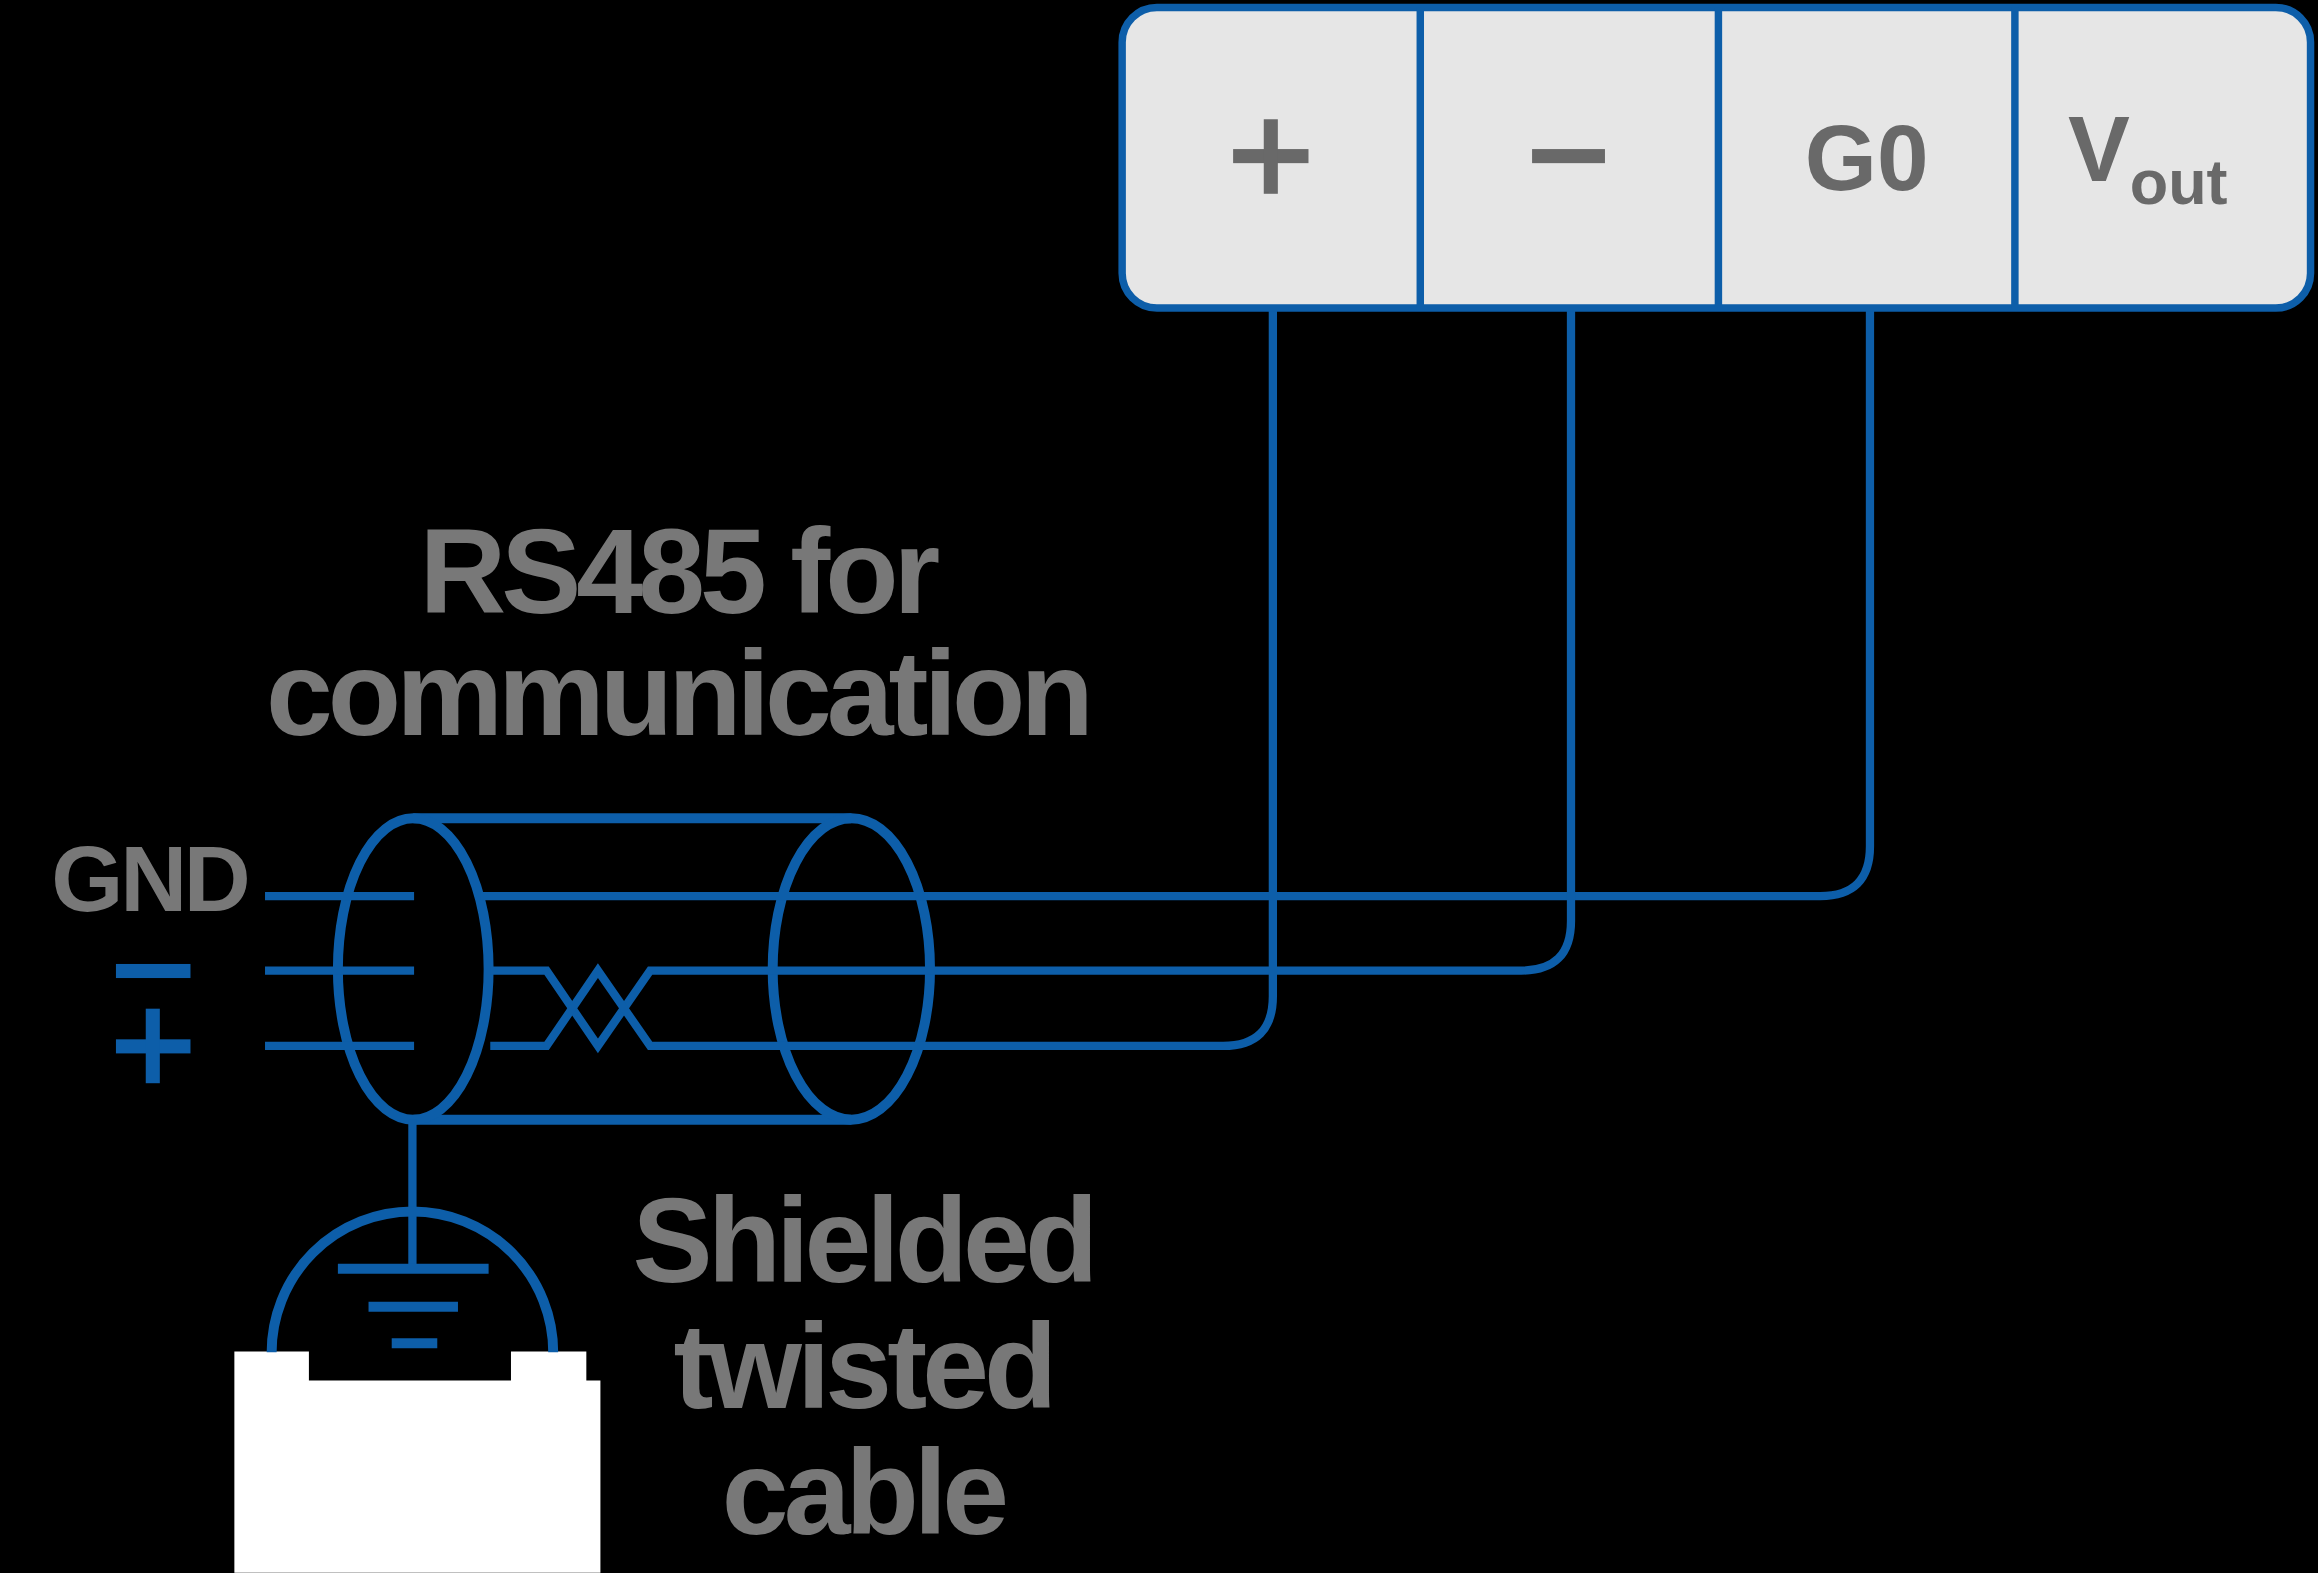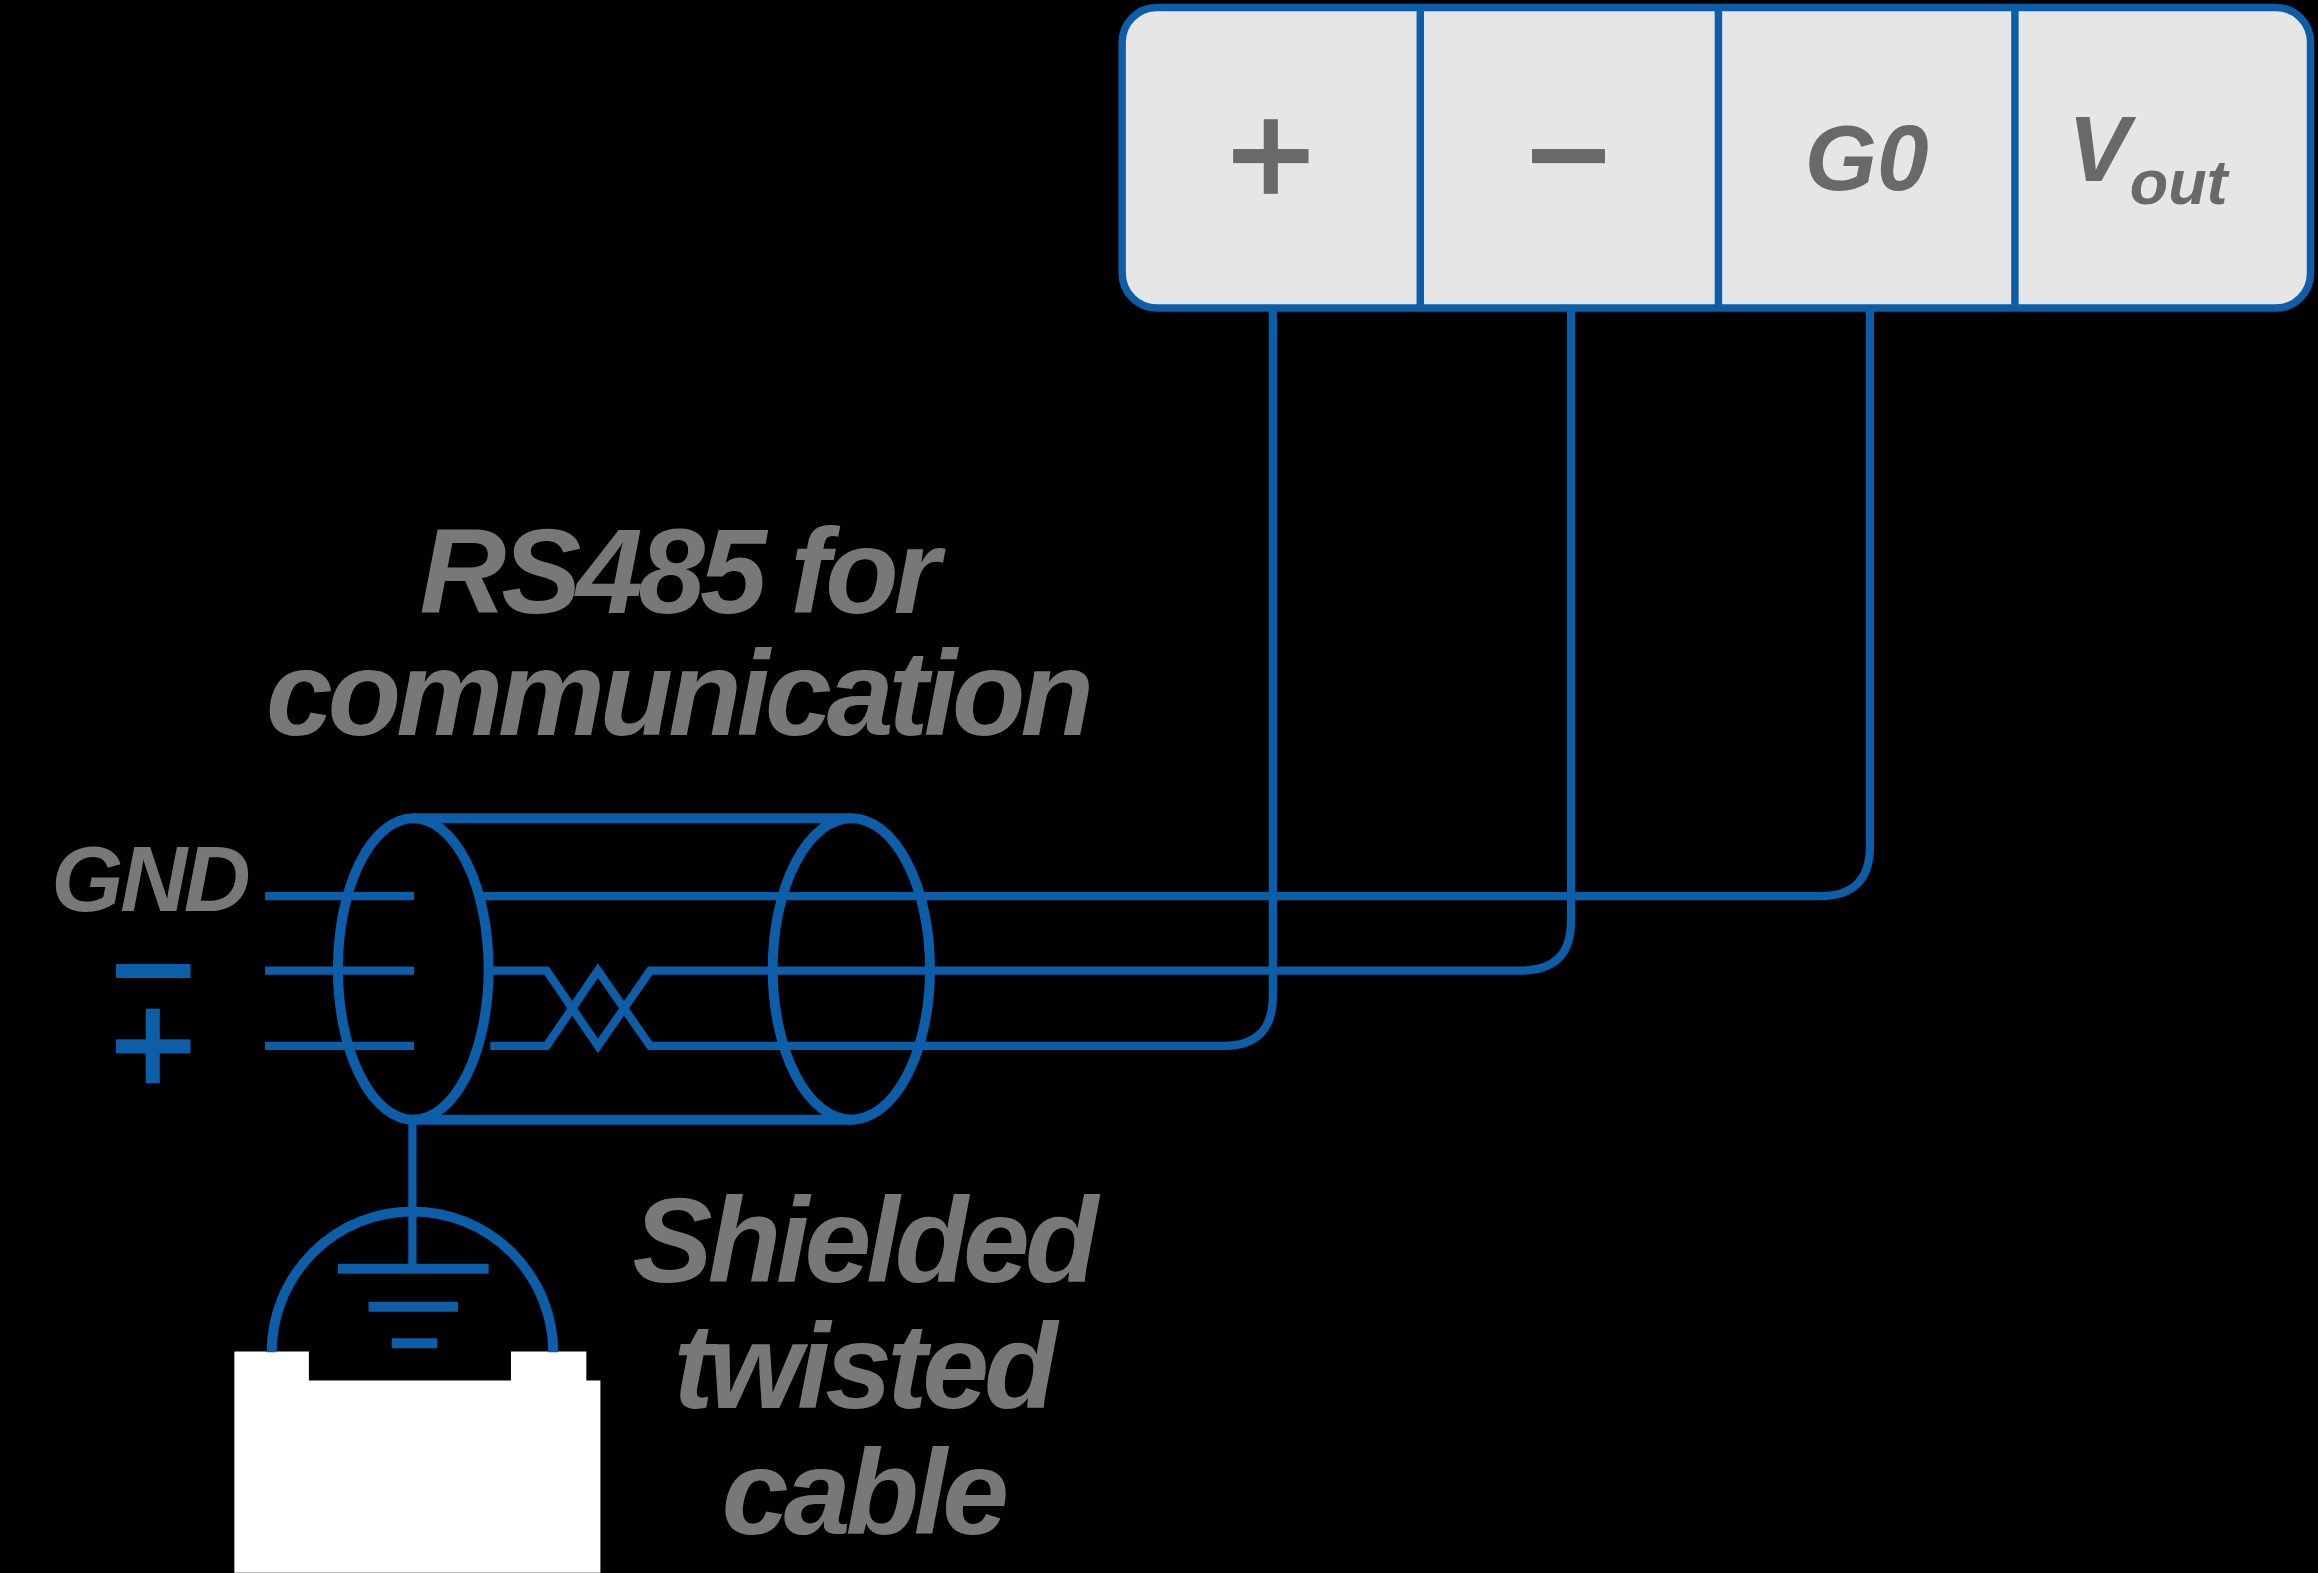--- a/index.html
+++ b/index.html
@@ -4,21 +4,21 @@
 <style>
   :root{
     --bg:#000000;
     --blue:#0d5ea9;
     --text-gray:#787878;
     --terminal-fill:#e6e6e6;
     --terminal-label:#696969;
     --battery-white:#ffffff;
   }
   html,body{margin:0;padding:0;background:var(--bg);}
-  .stage{width:2319px;max-width:100%;font-style:italic;}
+  .stage{width:2319px;max-width:100%;}
   svg{display:block;width:100%;height:auto;font-family:"Liberation Sans",sans-serif;font-weight:bold;}
   .wire{stroke:var(--blue);stroke-width:10;fill:none;}
   .thick{stroke-width:12;}
   .block-border{fill:var(--terminal-fill);stroke:var(--blue);stroke-width:9;}
   .divider{stroke:var(--blue);stroke-width:9;}
   .cell-glyph{fill:var(--terminal-label);}
   .cell-text{fill:var(--terminal-label);font-size:112px;}
   .sub{font-size:76px;}
   .gray-text{fill:var(--text-gray);font-size:145px;letter-spacing:-6px;text-anchor:middle;}
   .gnd-text{fill:var(--text-gray);font-size:112px;letter-spacing:-4px;}

